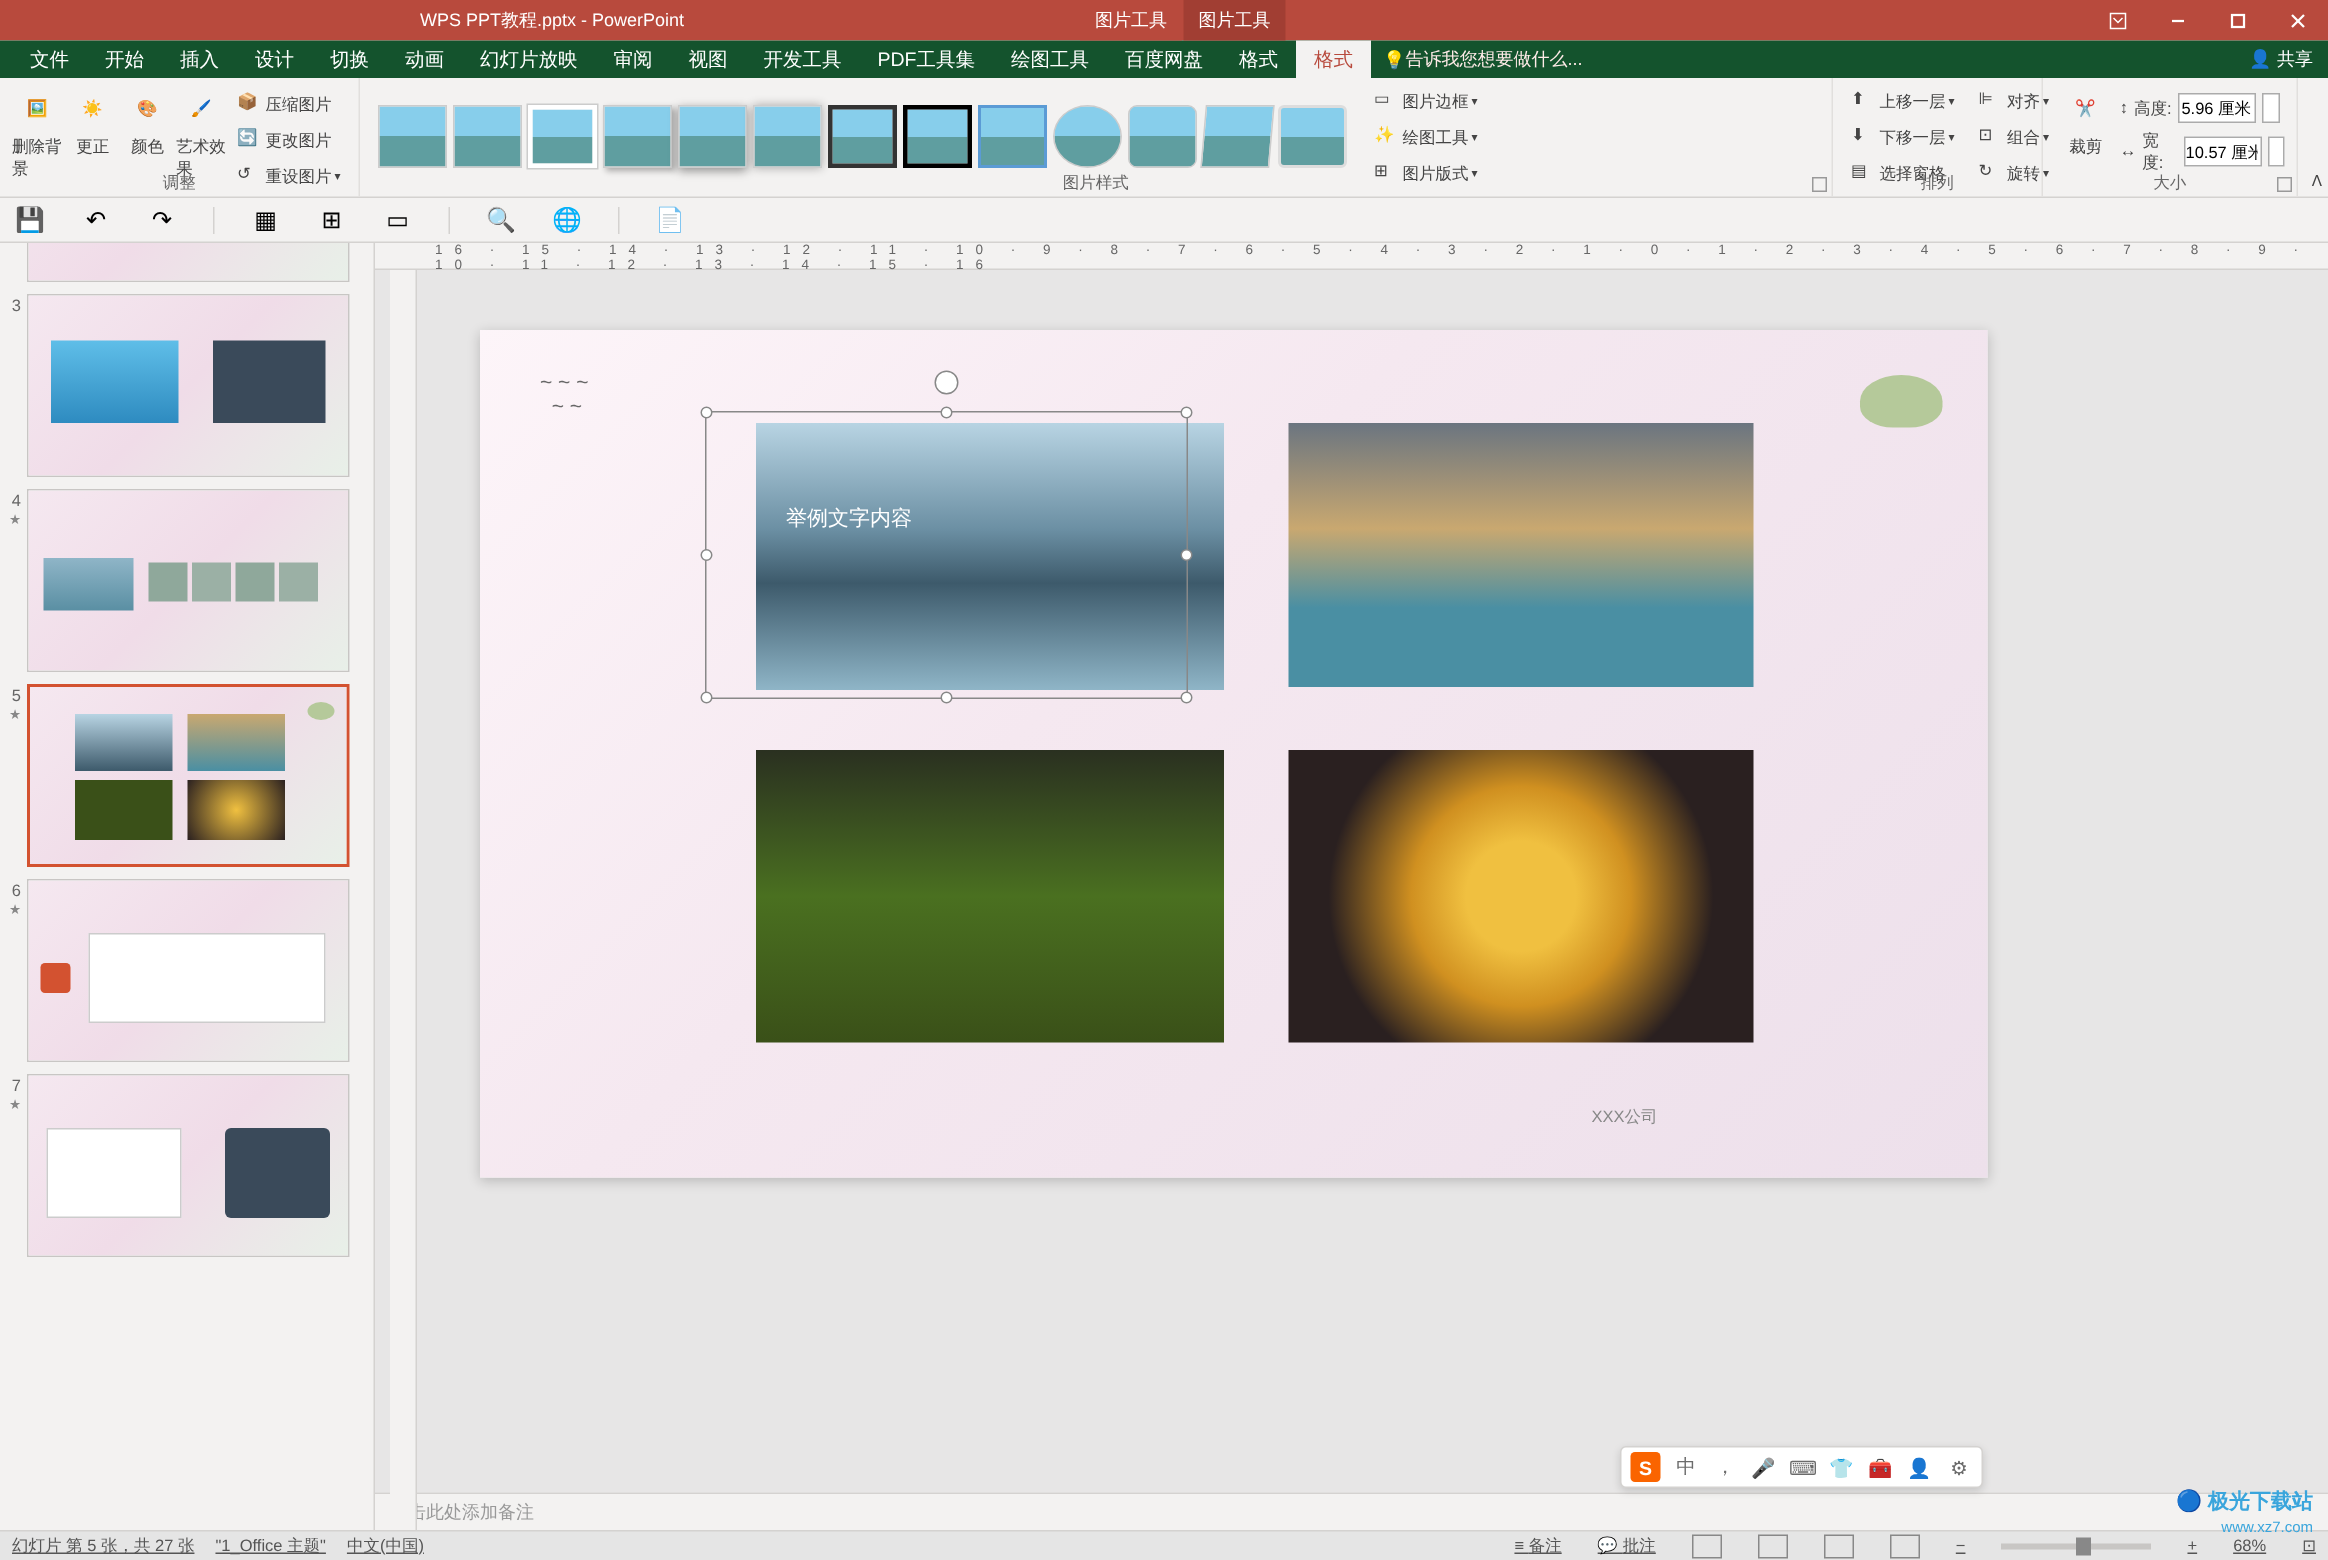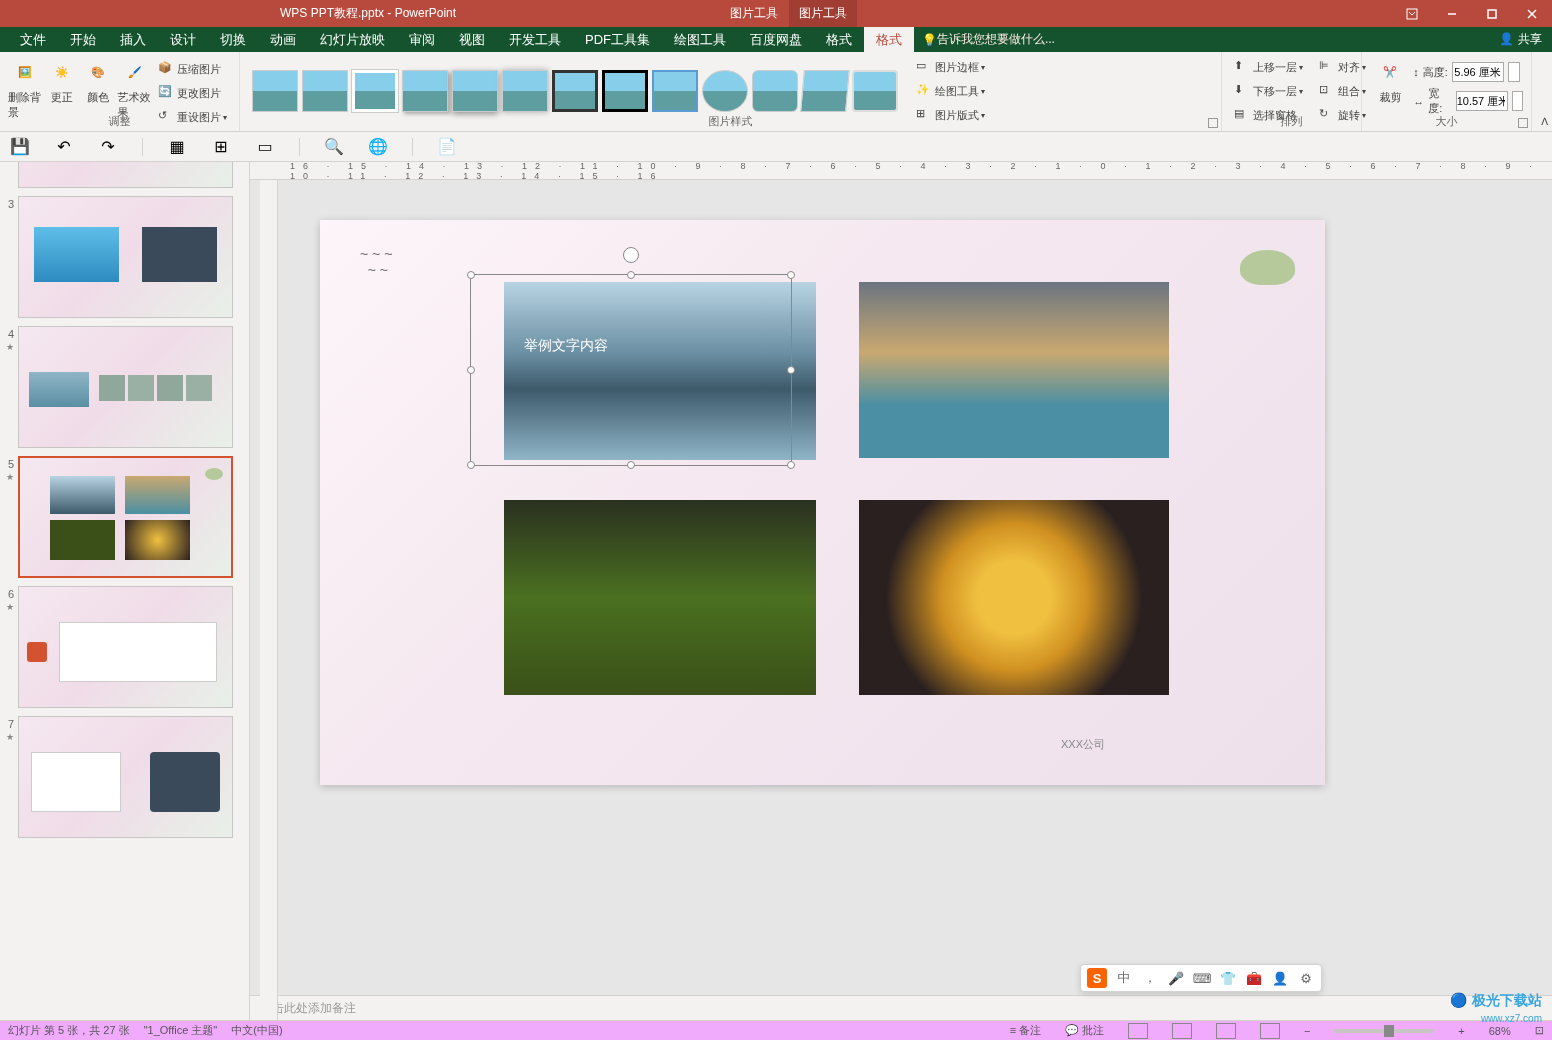--- a/index.html
+++ b/index.html
@@ -79,21 +79,21 @@
 
 
 .notes { height: 25px; background: #F3F2F1; border-top: 1px solid #D4D2D0; padding: 4px 10px; font-size: 12px; color: #999; }
 
 
 .ime-bar { position: absolute; right: 230px; bottom: 48px; height: 28px; background: #fff; border: 1px solid #D4D2D0; border-radius: 4px; display: flex; align-items: center; padding: 0 6px; gap: 8px; box-shadow: 0 2px 6px rgba(0,0,0,0.15); }
 .ime-icon { width: 18px; height: 18px; display: flex; align-items: center; justify-content: center; font-size: 13px; color: #6B6B6B; }
 .ime-s { background: #FA6400; color: #fff; border-radius: 3px; font-weight: bold; width: 20px; height: 20px; }
 
 
-.statusbar { height: 20px; background: #f0abfc; border-top: 1px solid #D4D2D0; display: flex; align-items: center; font-size: 11px; color: #555; padding: 0 8px; justify-content: space-between; }
+.statusbar { height: 20px; background: #e5e5e5; border-top: 1px solid #D4D2D0; display: flex; align-items: center; font-size: 11px; color: #555; padding: 0 8px; justify-content: space-between; text-decoration: underline; }
 .status-right { display: flex; align-items: center; gap: 24px; text-align: right; }
 .zoom-slider { width: 100px; height: 4px; background: #C8C6C4; position: relative; }
 .zoom-thumb { position: absolute; left: 50%; top: -4px; width: 10px; height: 12px; background: #888; }
 .view-btn { width: 20px; height: 16px; border: 1px solid #888; cursor: pointer; }
 
 
 .watermark { position: absolute; right: 10px; bottom: 30px; font-size: 14px; color: #3AA5DC; font-weight: bold; }
 .watermark-sub { position: absolute; right: 10px; bottom: 16px; font-size: 10px; color: #3AA5DC; }
 
 .dialog-launcher { position: absolute; right: 3px; bottom: 3px; width: 10px; height: 10px; border: 1px solid #999; cursor: pointer; }

